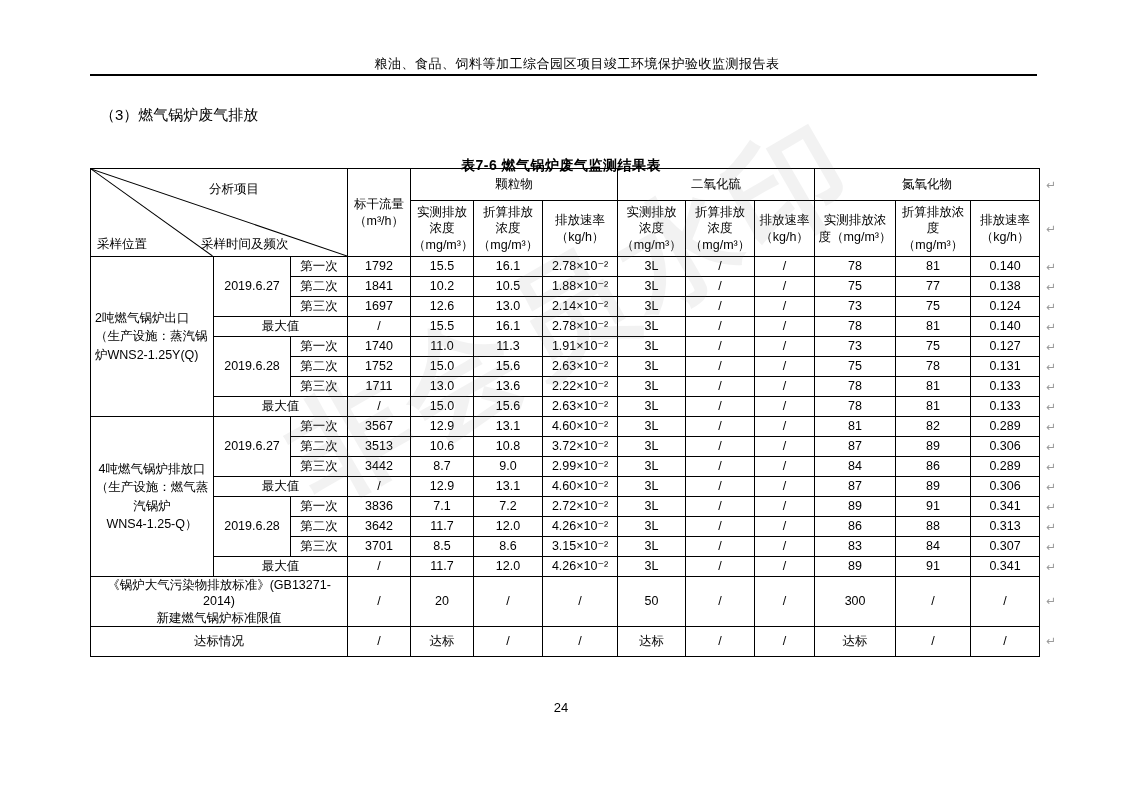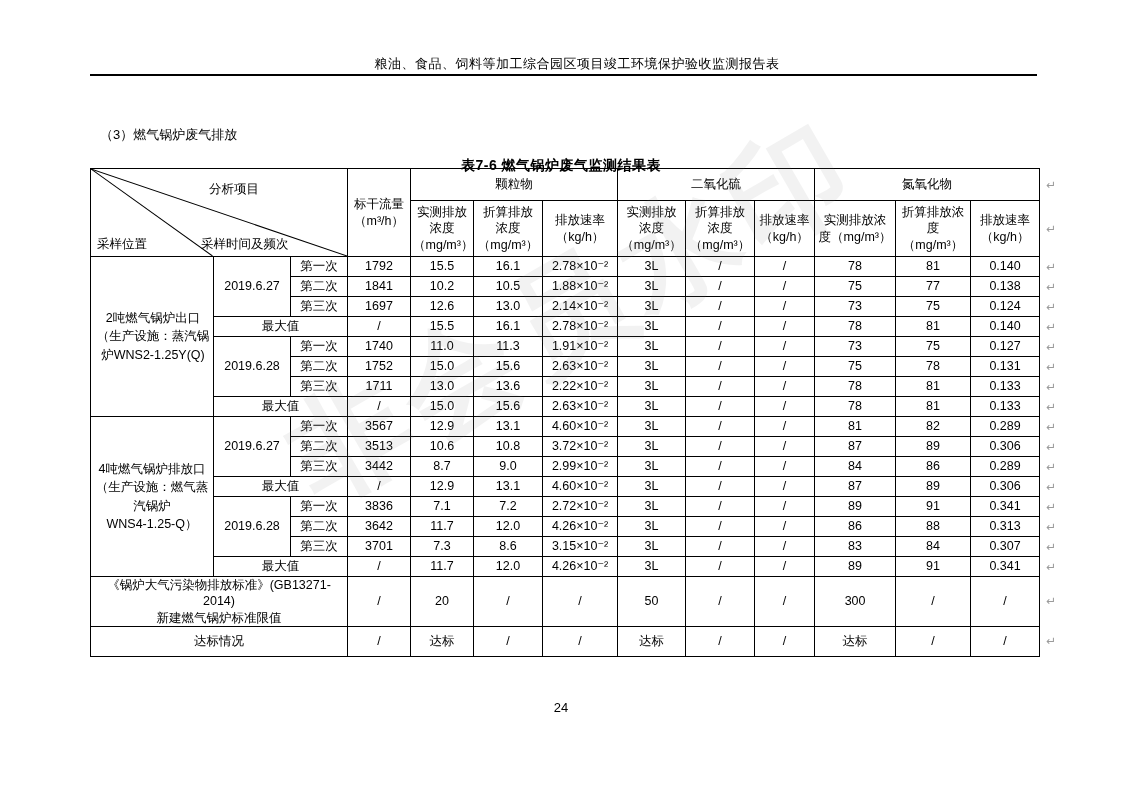--- a/index.html
+++ b/index.html
@@ -2,37 +2,37 @@
 <html><head>
 <meta charset="utf-8">
 <style>
   html,body{margin:0;padding:0;background:#ffffff;}
   .page{
     position:relative;width:1122px;height:793px;background:#fff;
     font-family:"Liberation Sans","DejaVu Sans",sans-serif;color:#000;overflow:hidden;
   }
   .doc-header{position:absolute;top:55px;left:16px;width:100%;text-align:center;font-size:13px;letter-spacing:.5px;}
   .header-rule{position:absolute;top:74px;left:90px;width:947px;height:2px;background:#000;}
-  .section-heading{position:absolute;top:126px;left:100px;font-size:13px;}
+  .section-heading{position:absolute;top:106px;left:100px;font-size:15px;}
   .table-title{position:absolute;top:157px;left:0;width:100%;text-align:center;font-size:14px;font-weight:bold;letter-spacing:.5px;}
 
   table.monitor{
     position:absolute;top:168px;left:90px;width:947px;
     border-collapse:collapse;table-layout:fixed;
   }
   .monitor th,.monitor td{
     border:1px solid #000;text-align:center;vertical-align:middle;
     font-size:12.5px;font-weight:normal;padding:0 2px;
     white-space:pre-line;line-height:1.3;overflow:hidden;
   }
   tr.h1{height:32px;} tr.h2{height:56px;padding-left:14px;}
   tbody tr.r{height:20px;}
   tr.std{height:38px;} tr.comp{height:30px;}
   td.loc{line-height:1.45;}
-  td.loc.left{text-align:center;padding-left:4px;}
+  td.loc.left{text-align:left;padding-left:4px;}
 
   .corner{padding:0 !important;position:relative;}
   .corner svg{position:absolute;left:0;top:0;width:100%;height:100%;}
   .corner .lbl{position:absolute;font-size:12.5px;white-space:nowrap;text-align:right;}
   .lbl-analysis{left:118px;top:12px;}
   .lbl-location{left:6px;bottom:4px;}
   .lbl-timefreq{left:110px;bottom:4px;}
 
   .pmark{position:absolute;color:#9b9b9b;font-size:12px;line-height:1;pointer-events:none;}
   .watermark{
@@ -302,21 +302,21 @@
           <td>3L</td>
           <td>/</td>
           <td>/</td>
           <td>86</td>
           <td>88</td>
           <td>0.313</td>
         </tr>
         <tr class="r">
           <td>第三次</td>
           <td>3701</td>
-          <td>7.3</td>
+          <td>8.5</td>
           <td>8.6</td>
           <td>3.15×10⁻²</td>
           <td>3L</td>
           <td>/</td>
           <td>/</td>
           <td>83</td>
           <td>84</td>
           <td>0.307</td>
         </tr>
         <tr class="r">

